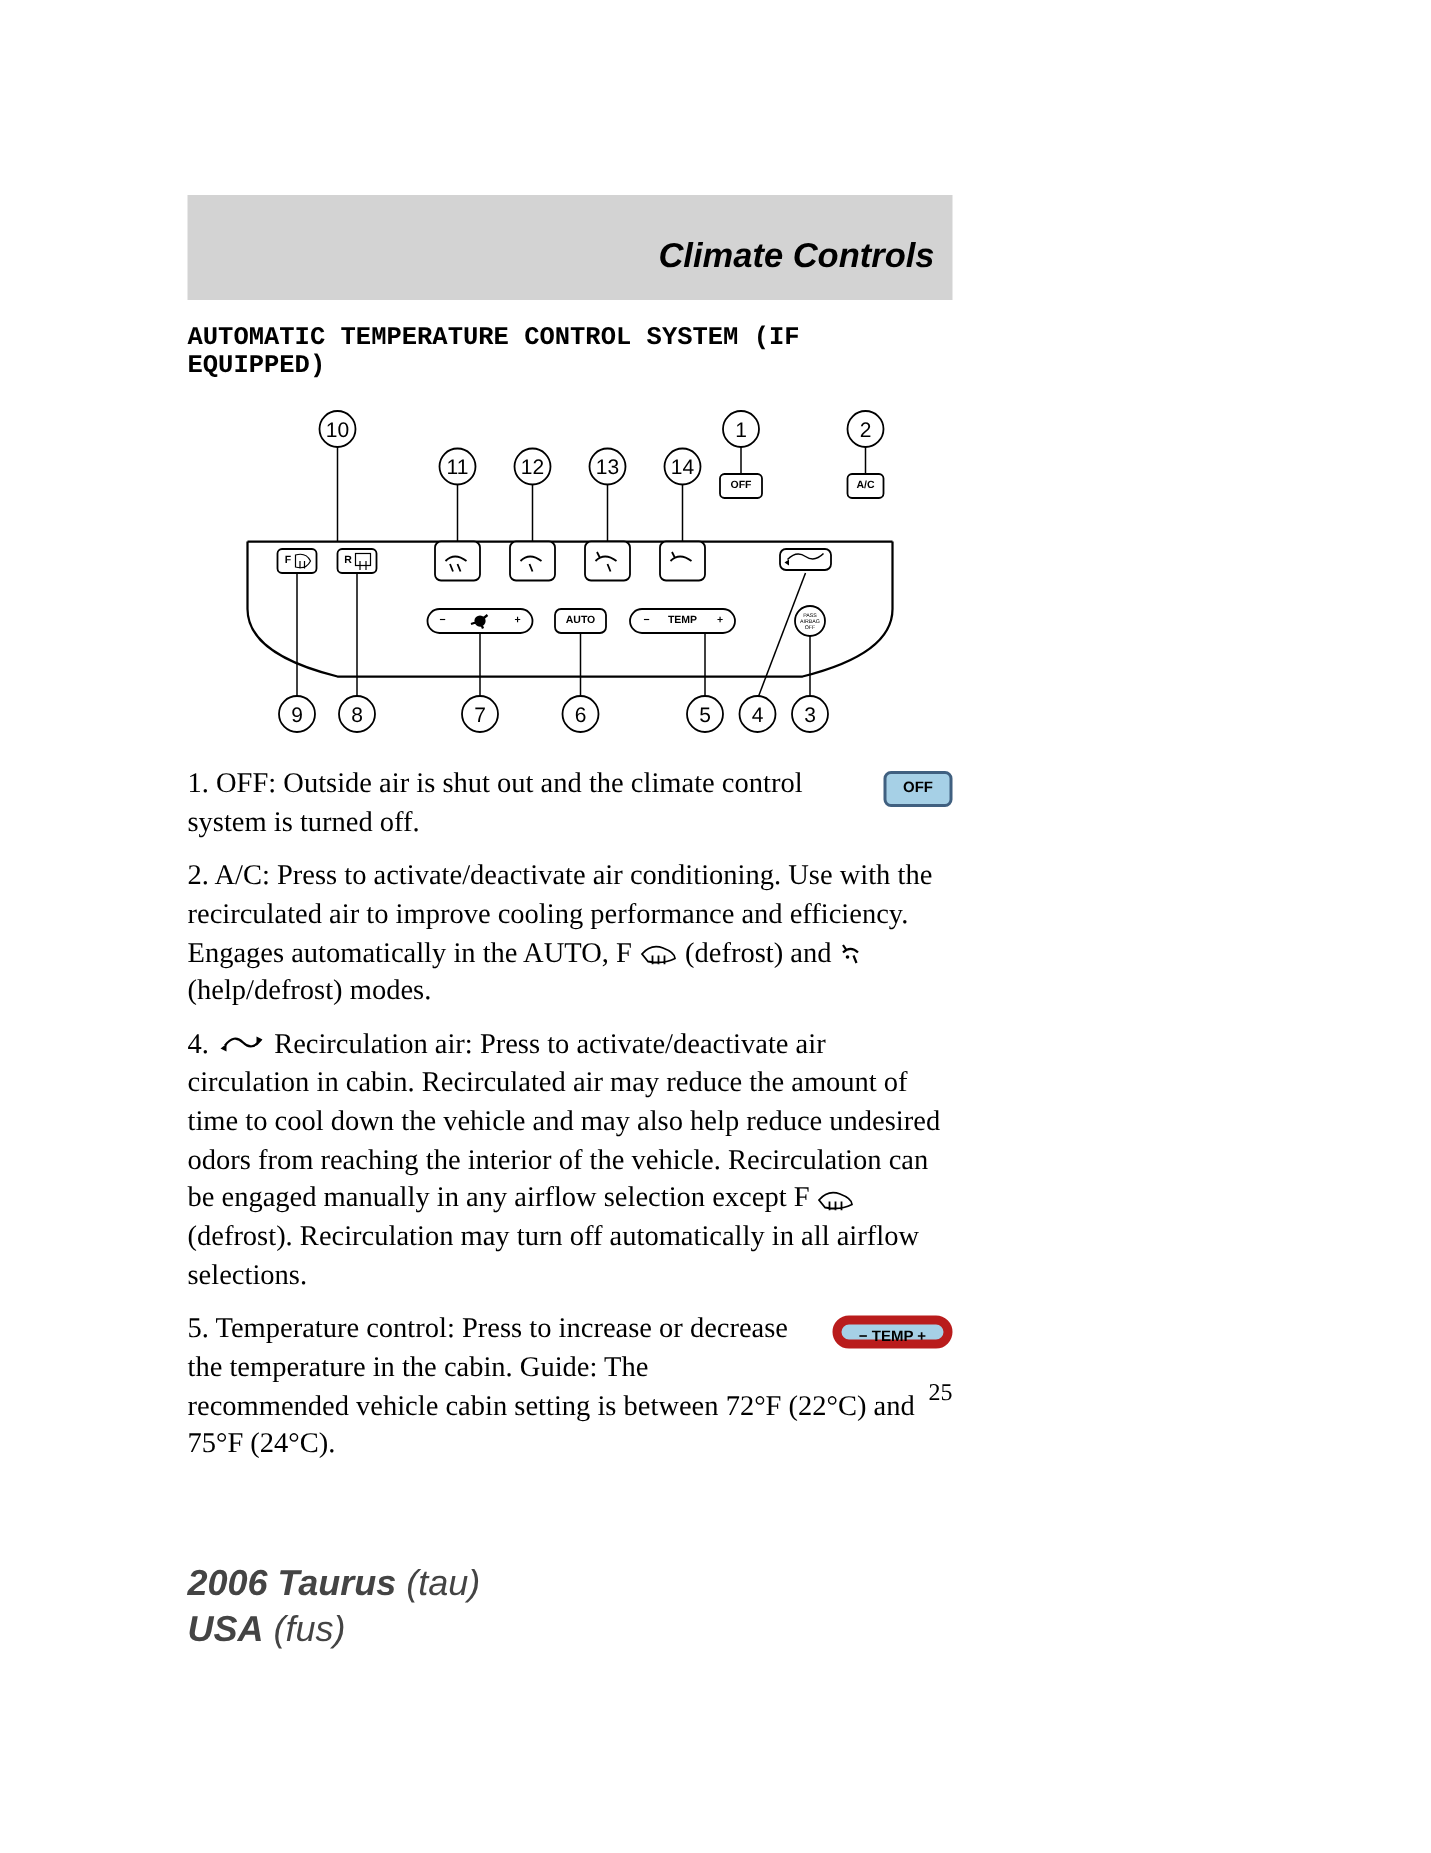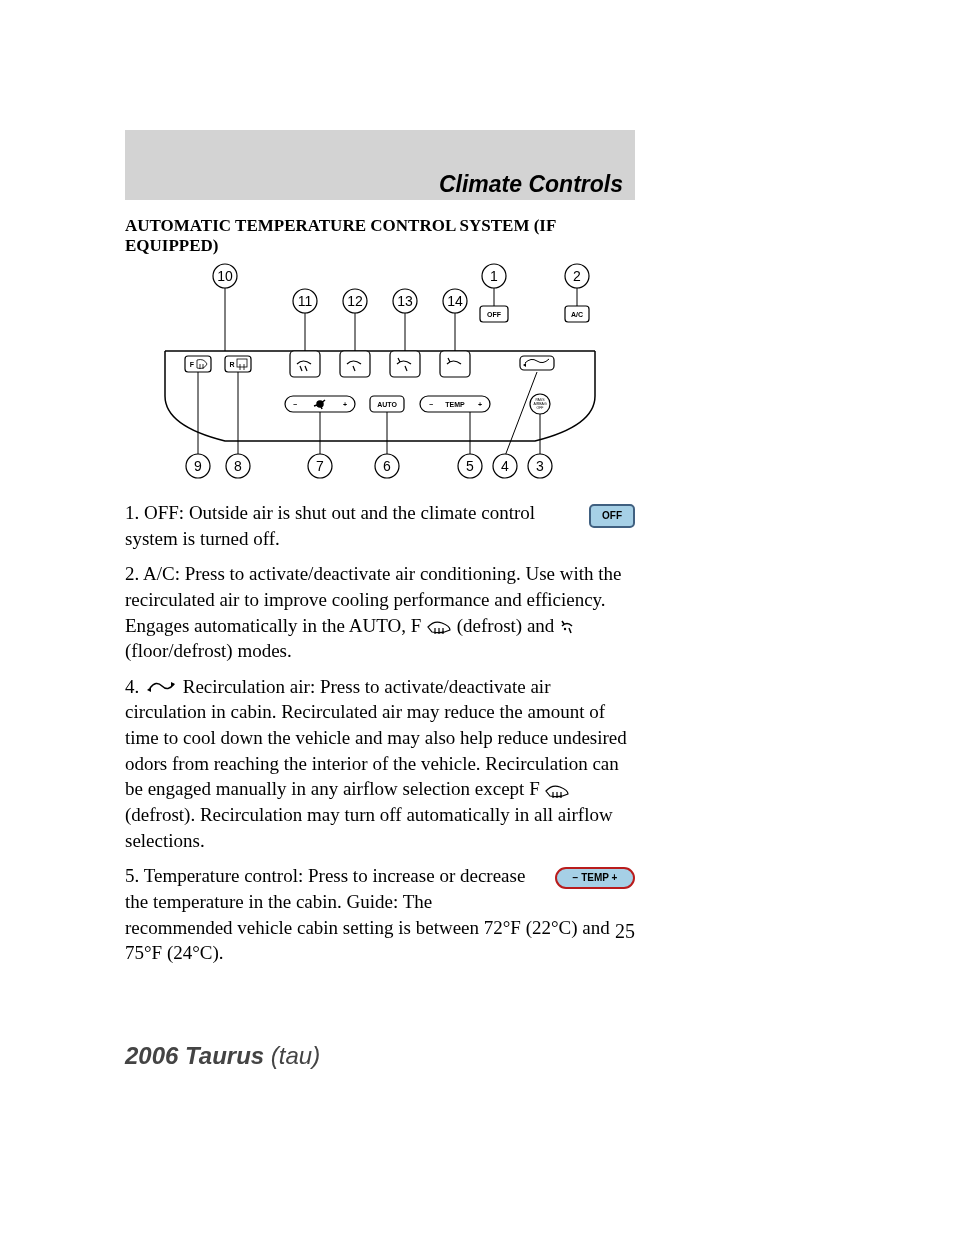--- a/index.html
+++ b/index.html
@@ -19,31 +19,32 @@
     width: 510px;
   }
   .header-bar {
     background: #d3d3d3;
     height: 70px;
     position: relative;
   }
   .header-title {
     position: absolute;
     right: 12px;
-    bottom: 2px;
+    bottom: 16px;
     font-family: Arial, Helvetica, sans-serif;
     font-weight: bold;
     font-size: 23px;
     font-style: italic;
   }
   .section-title {
-    font-family: Liberation Serif, serif;
+    font-family: Liberation Mono, monospace;
     font-weight: bold;
     font-size: 17px;
     margin-top: 16px;
+    margin-bottom: 12px;
   }
   .diagram {
     width: 100%;
     height: 230px;
     position: relative;
     margin-bottom: 14px;
   }
   .diagram svg { width: 100%; height: 100%; }
   .para { margin-top: 10px; line-height: 1.35; font-size: 19px; }
   .para b { font-weight: normal; }
@@ -60,40 +61,40 @@
     text-align: center;
     font-family: Arial, Helvetica, sans-serif;
     font-size: 10px;
     font-weight: bold;
     line-height: 20px;
   }
   .temp-fig {
     float: right;
     width: 80px;
     height: 22px;
-    border: 2px solid #b91c1c;
+    border: 6px solid #b91c1c;
     border-radius: 11px;
     background: #a6d0e6;
     margin-left: 20px;
     margin-top: 4px;
     text-align: center;
     font-family: Arial, Helvetica, sans-serif;
     font-size: 10px;
     font-weight: bold;
     line-height: 18px;
   }
   .inline-icon {
     display: inline-block;
     vertical-align: middle;
   }
   .clear { clear: both; }
   .page-num {
     position: absolute;
     right: 0;
-    font-size: 20px;
+    font-size: 16px;
   }
   .footer {
     position: absolute;
     left: 125px;
     top: 1040px;
     font-family: Arial, Helvetica, sans-serif;
     font-style: italic;
     font-size: 24px;
     line-height: 1.3;
     color: #444;
@@ -246,21 +247,21 @@
     <span>2.</span>
     <b>A/C:</b><span> Press to activate/deactivate air conditioning. Use with the recirculated air to improve cooling performance and efficiency. Engages automatically in the AUTO, </span><b>F</b>
     <svg class="inline-icon" width="26" height="14" viewBox="0 0 26 14">
         <path d="M 2 7 Q 8 0 16 3 Q 24 6 24 10 Q 16 14 6 12 Z M 9 8 L 9 14 M 13 8 L 13 14 M 17 8 L 17 14" fill="none" stroke="#000" stroke-width="1.2"></path>
       </svg>
     <span> (defrost) and </span>
     <svg class="inline-icon" width="18" height="14" viewBox="0 0 18 14">
         <path d="M 3 6 q 5 -5 10 0 M 5 4 l -2 -3 M 10 8 l 2 5" fill="none" stroke="#000" stroke-width="1.5"></path>
         <circle cx="6" cy="9" r="1.2" fill="#000"></circle>
       </svg>
-    <span> (floor/defrost) modes.</span>
+    <span> (help/defrost) modes.</span>
   </div>
 
 
   <div class="para">
     <span>4.</span>
     <svg class="inline-icon" width="34" height="14" viewBox="0 0 34 14">
         <path d="M 6 7 q 6 -8 12 -2 q 6 6 12 -2" fill="none" stroke="#000" stroke-width="1.5"></path>
         <path d="M 3 9 l 4 -3 l 0 5 z" fill="#000"></path>
         <path d="M 31 3 l -4 3 l 0 -5 z" fill="#000"></path>
       </svg>
@@ -277,13 +278,14 @@
     <b>Temperature control:</b><span> Press to increase or decrease the temperature in the cabin. </span><b>Guide:</b><span> The recommended vehicle cabin setting is between 72°F (22°C) and 75°F (24°C).</span>
     <div class="clear"></div>
   </div>
 
   <div class="page-num" style="top:790px">25</div>
 
 </div>
 
 <div class="footer">
   <div><b>2006 Taurus</b><span> (tau)</span></div>
+  <div><b>USA</b><span> (fus)</span></div>
 </div>
 
 </body></html>

